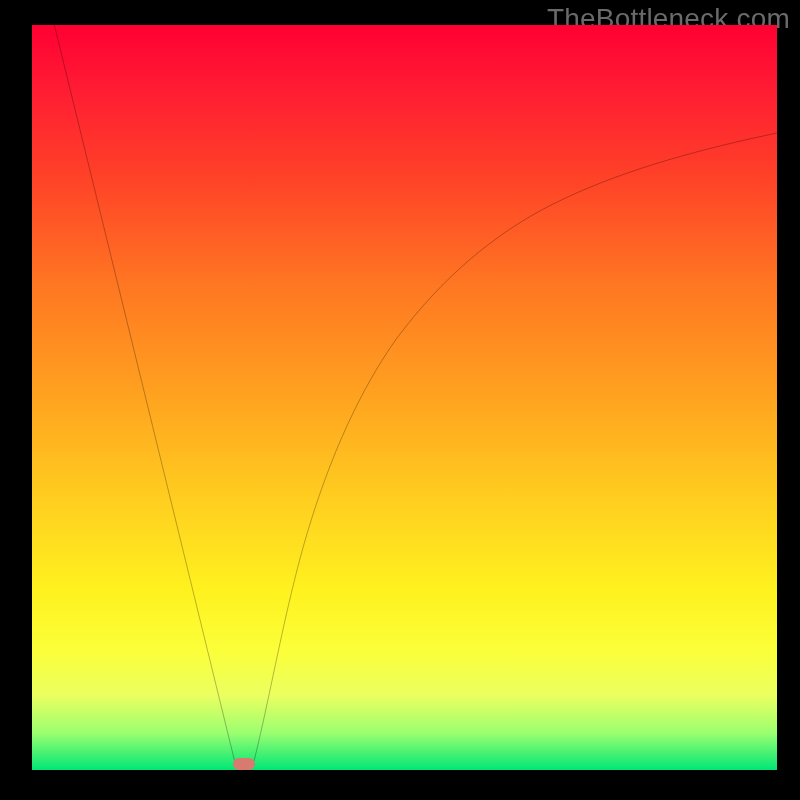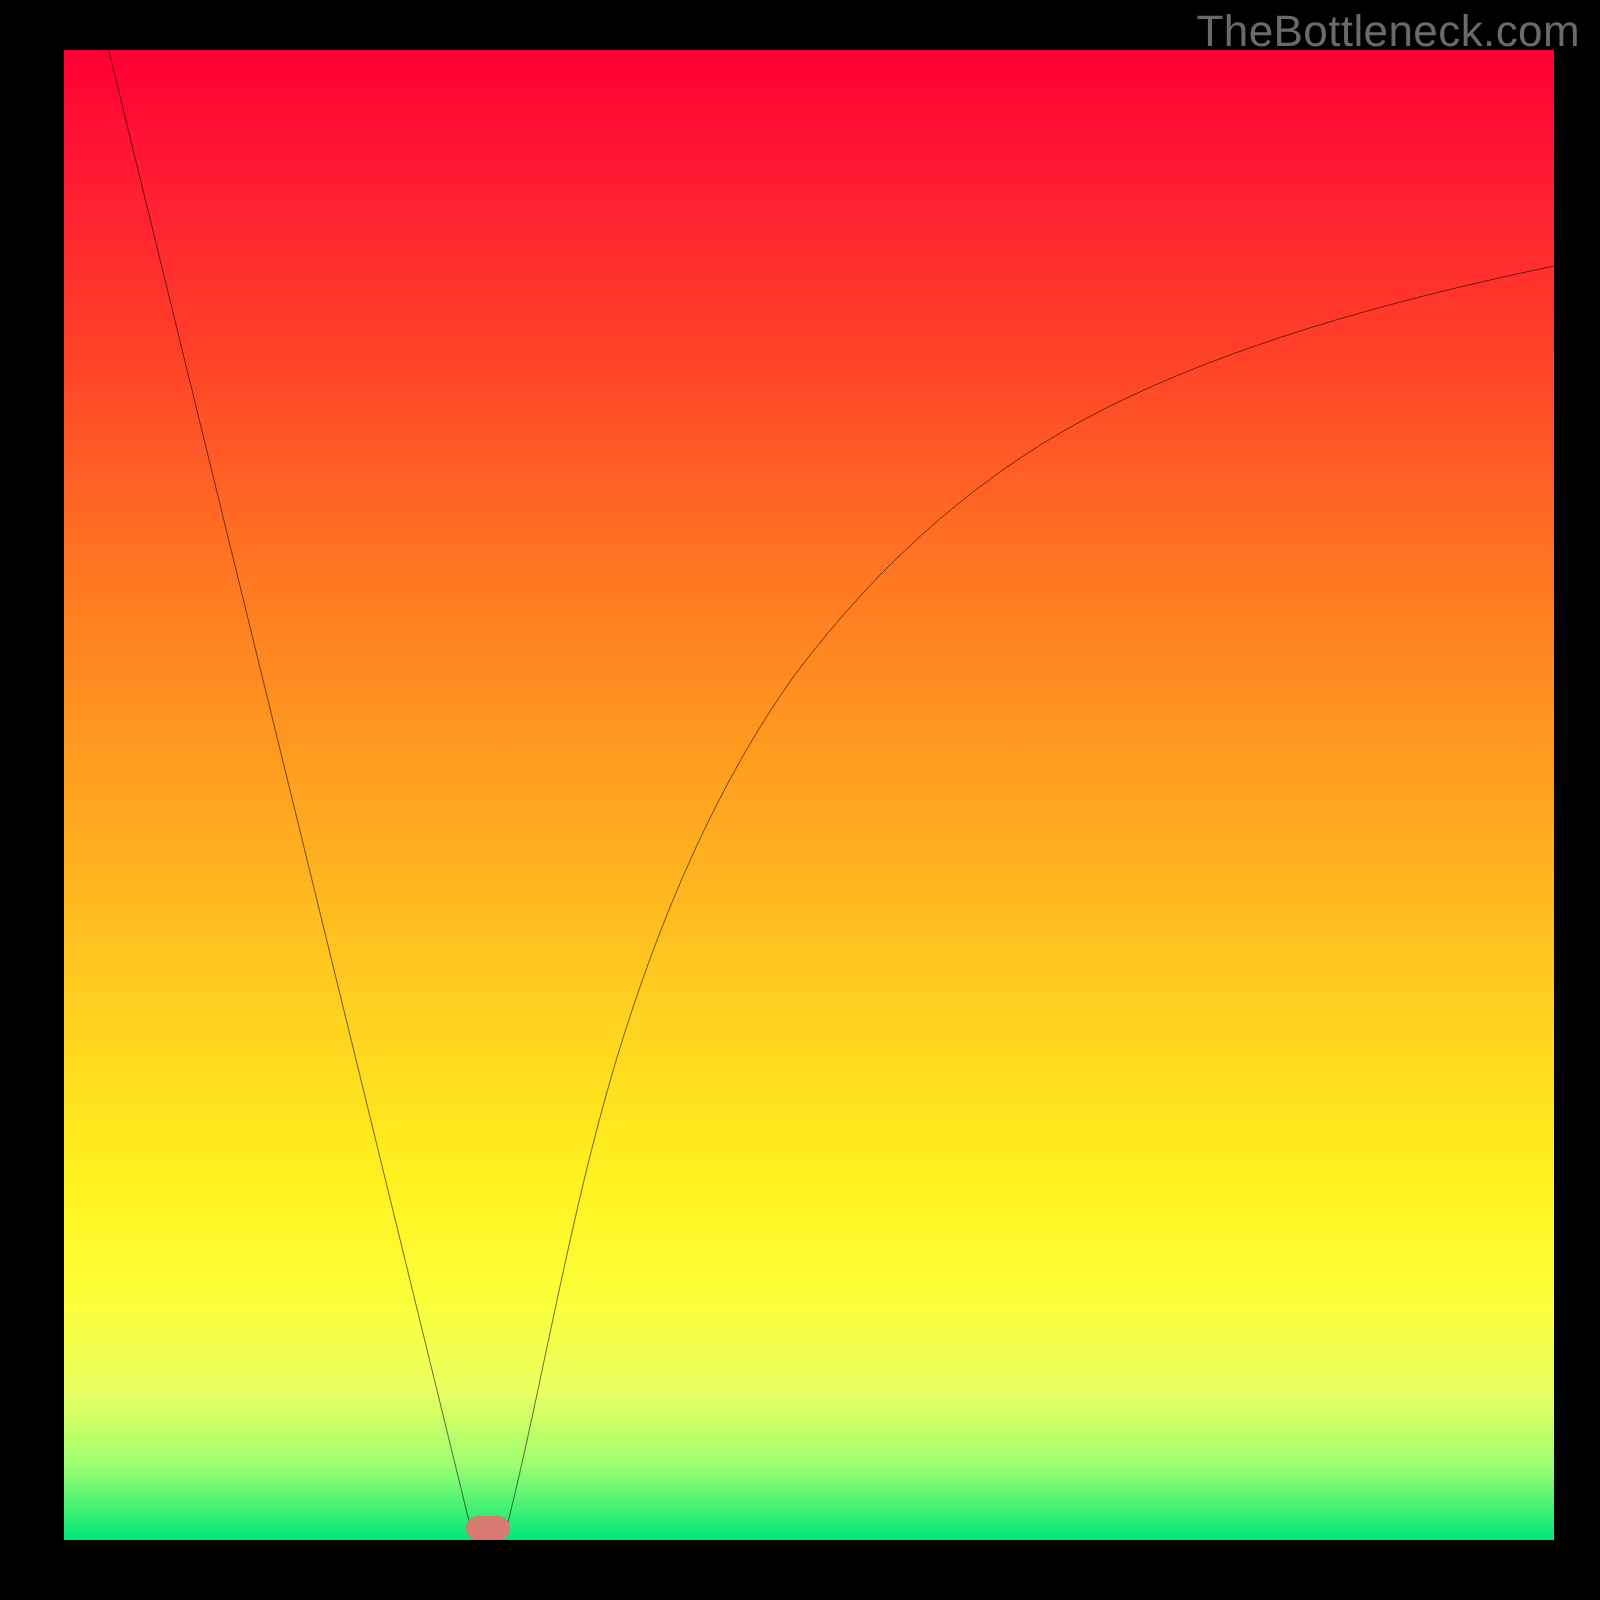--- a/index.html
+++ b/index.html
@@ -37,21 +37,21 @@
       #eaff60 90%,
       #9cff70 95%,
       #00e676 100%
     );
   }
   .watermark {
     position: absolute;
     top: 3px;
     right: 10px;
     color: #6a6a6a;
-    font-size: 22px;
+    font-size: 28px;
     font-weight: 500;
     letter-spacing: 0.2px;
     user-select: none;
   }
   svg.curve {
     position: absolute;
     left: 0;
     top: 0;
     width: 745px;
     height: 745px;

